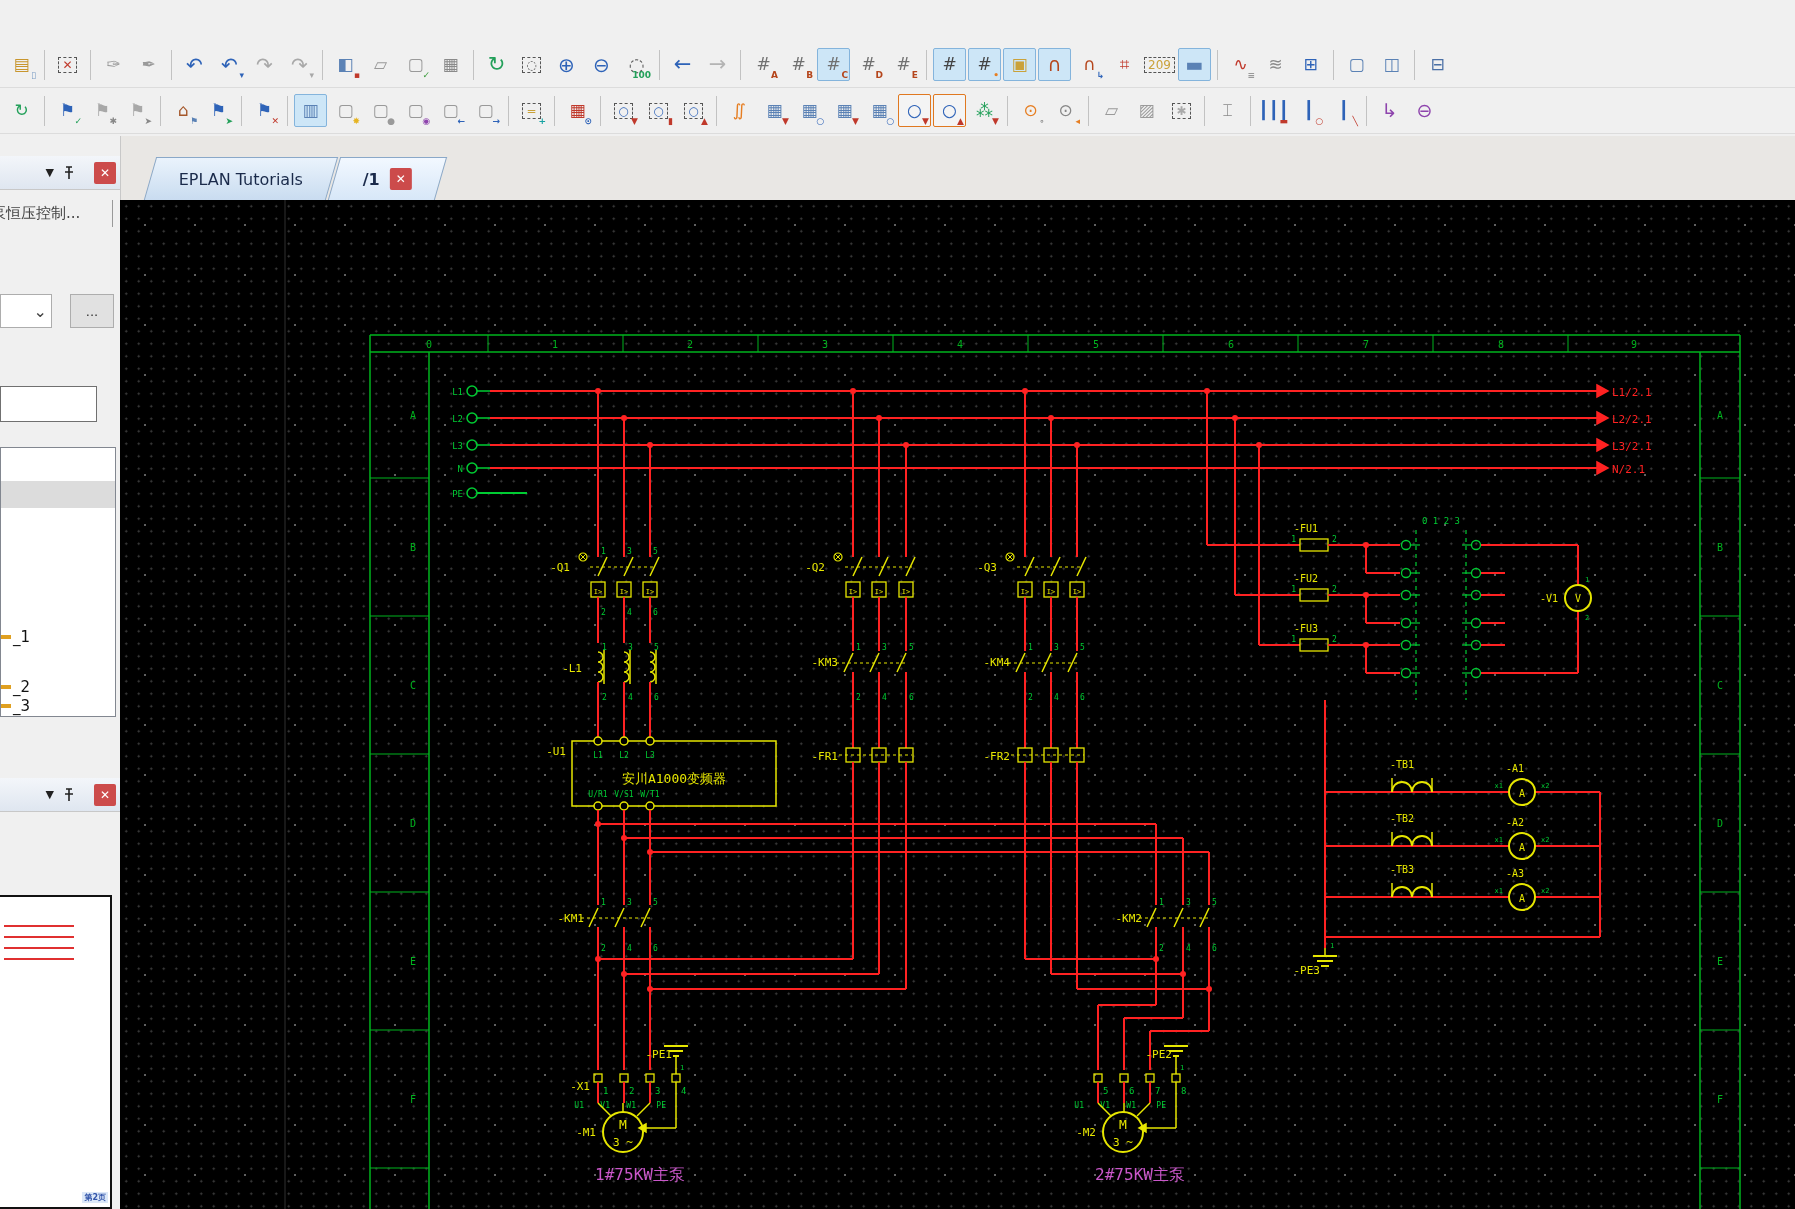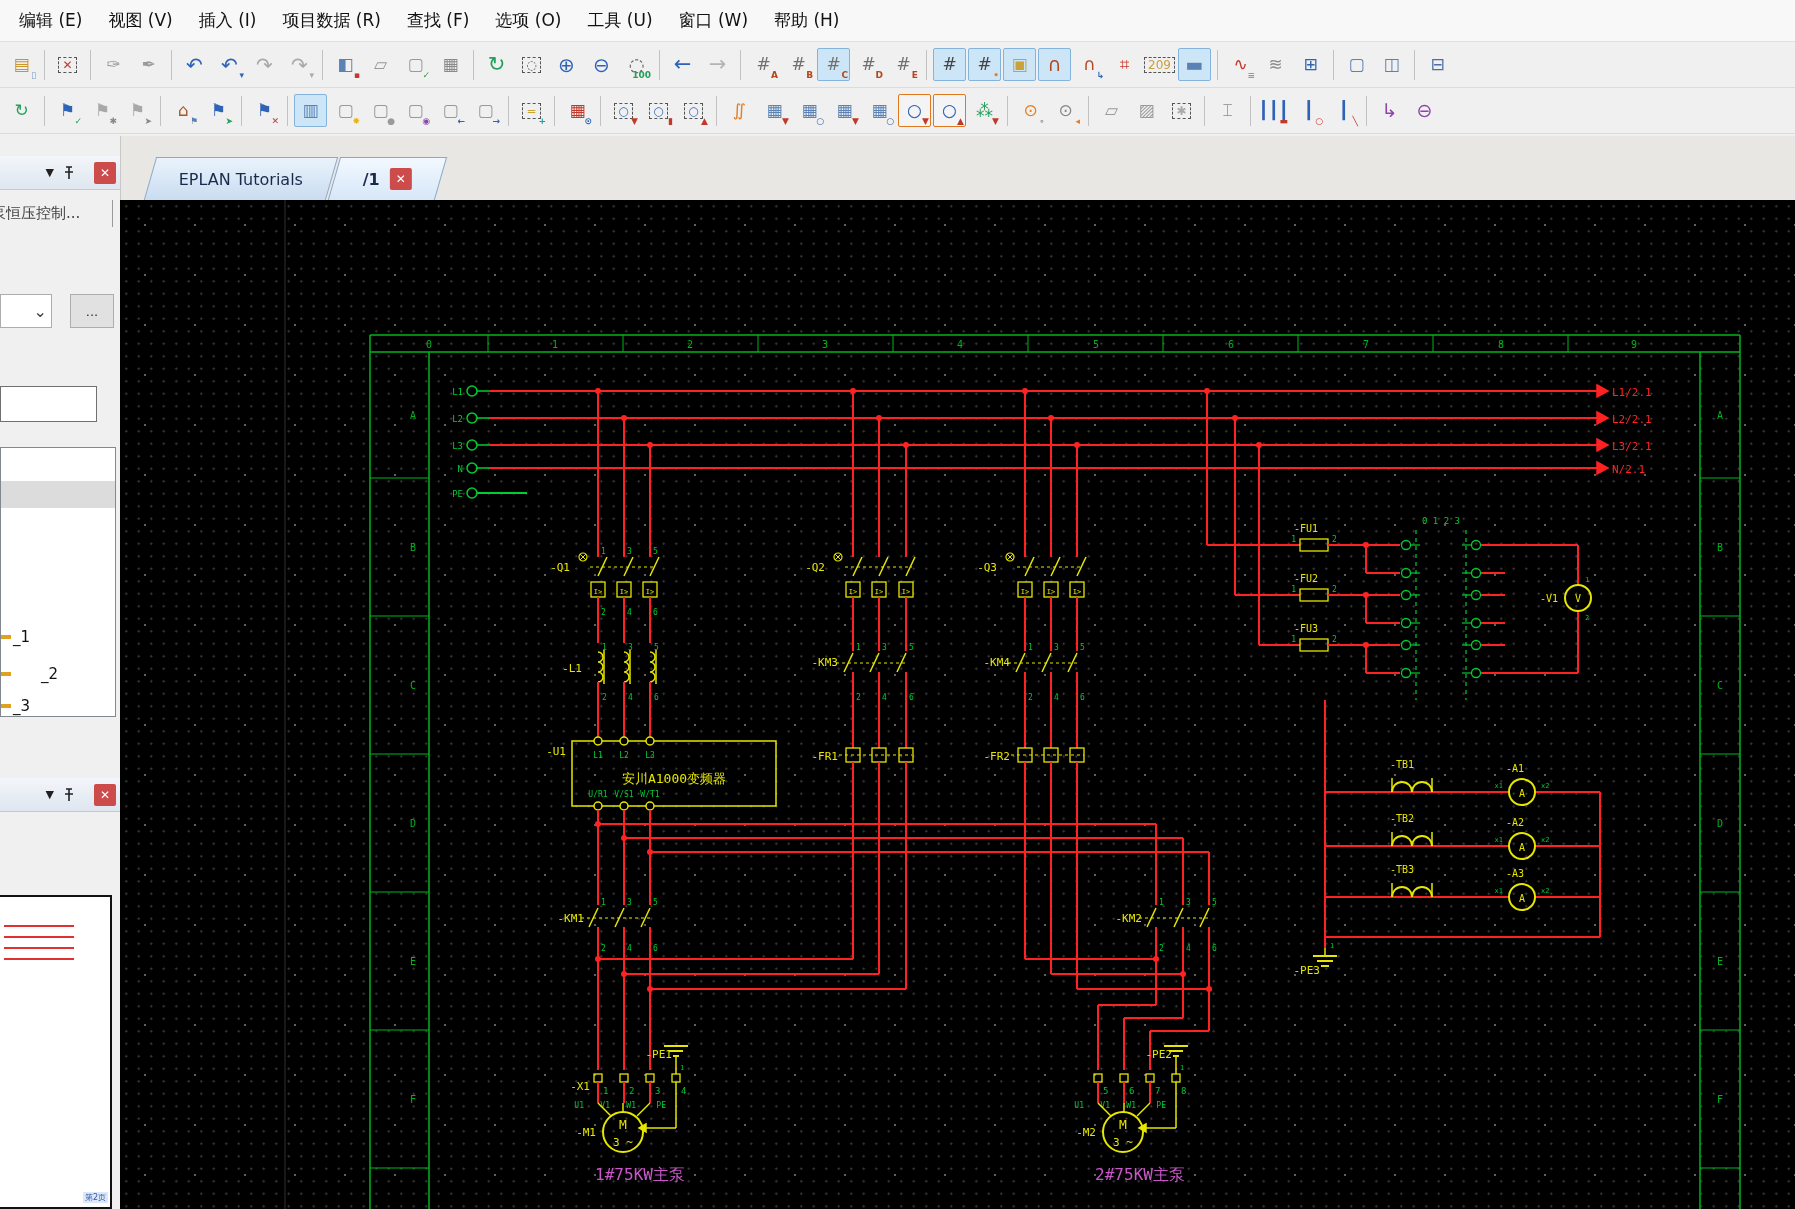--- a/index.html
+++ b/index.html
@@ -43,46 +43,34 @@
                color:#444;text-indent:-9px;border-right:1px solid #999;padding:4px 0;}
   .combo{position:absolute;left:0;top:158px;width:52px;height:34px;background:#fff;border:1px solid #adadad;
          display:flex;align-items:center;justify-content:flex-end;padding-right:4px;box-sizing:border-box;color:#444;}
   .btn-ellipsis{position:absolute;left:70px;top:158px;width:44px;height:34px;background:#e1e1e1;border:1px solid #adadad;
          display:flex;align-items:center;justify-content:center;font-size:13px;color:#333;box-sizing:border-box;}
   .sb-input{position:absolute;left:0;top:250px;width:97px;height:36px;background:#fff;border:1px solid #707070;box-sizing:border-box;}
   .sb-list{position:absolute;left:0;top:311px;width:116px;height:270px;background:#fff;border:1px solid #828790;box-sizing:border-box;overflow:hidden;}
   .sel-band{position:absolute;left:0;top:33px;width:100%;height:27px;background:#dcdcdc;}
   .sb-item{position:absolute;left:0;width:100%;height:26px;display:flex;align-items:center;font-size:15px;color:#111;}
   .sym-mark{display:inline-block;width:14px;height:4px;background:#e0a020;margin-right:2px;margin-left:-4px;}
-  .preview{position:absolute;left:0;top:759px;width:112px;bottom:0;background:#fff;border:2px solid #111;border-left:none;box-sizing:border-box;}
+  .preview{position:absolute;left:0;top:759px;width:112px;bottom:0;background:#fff;border:2px solid #111;border-left:none;box-sizing:border-box;font-weight:bold;}
   .pv-line{position:absolute;left:4px;width:70px;height:2px;background:#e03030;}
   .pv-label{position:absolute;right:2px;bottom:4px;font-size:8px;color:#3355aa;background:#dce8f8;padding:0 2px;}
   
   .canvas{position:absolute;left:120px;top:200px;right:0;bottom:0;background:#000;
           background-image:radial-gradient(#606060 1px,transparent 1.4px),radial-gradient(#3e3e3e 0.9px,transparent 1.2px);
           background-size:50px 50px,12.5px 12.5px;}
   .canvas svg{position:absolute;left:0;top:0;}
   svg text{font-family:"DejaVu Sans Mono","Liberation Mono",monospace;}
 </style>
 </head>
 <body>
 <div id="app">
 
-  <div class="menubar">
-
-  <span class="menu-item">编辑 (E)</span>
-      <span class="menu-item">视图 (V)</span>
-      <span class="menu-item">插入 (I)</span>
-      <span class="menu-item">项目数据 (R)</span>
-      <span class="menu-item">查找 (F)</span>
-      <span class="menu-item">选项 (O)</span>
-      <span class="menu-item">工具 (U)</span>
-      <span class="menu-item">窗口 (W)</span>
-      <span class="menu-item">帮助 (H)</span>
-    </div>
 
   <div class="toolbar" id="tb1">
       <span class="tb-icon">
         <span class="g" style="color: rgb(200, 150, 46);">▤</span>
         <span class="g2" style="color: rgb(122, 156, 196);">▯</span>
       </span>
       <span class="tb-sep"></span>
       <span class="tb-icon boxed">
         <span class="g" style="color: rgb(192, 57, 43);">✕</span>
       </span>
@@ -397,21 +385,21 @@
       </div>
     <div class="btn-ellipsis">...</div>
     <div class="sb-input"></div>
     <div class="sb-list">
       <div class="sel-band"></div>
       <div id="sb-items">
           <div class="sb-item" style="top: 176px;">
             <span class="sym-mark"></span>
             <span>_1</span>
           </div>
-          <div class="sb-item" style="top: 213px; gap: 28px;">
+          <div class="sb-item" style="top: 226px;">
             <span class="sym-mark"></span>
             <span>_2</span>
           </div>
           <div class="sb-item" style="top: 245px;">
             <span class="sym-mark"></span>
             <span>_3</span>
           </div>
         </div>
     </div>
     <div class="dock-head dh2">

